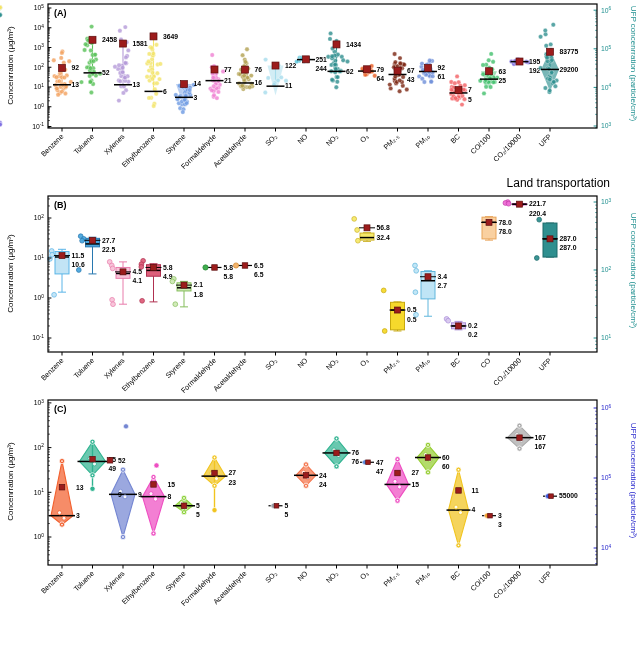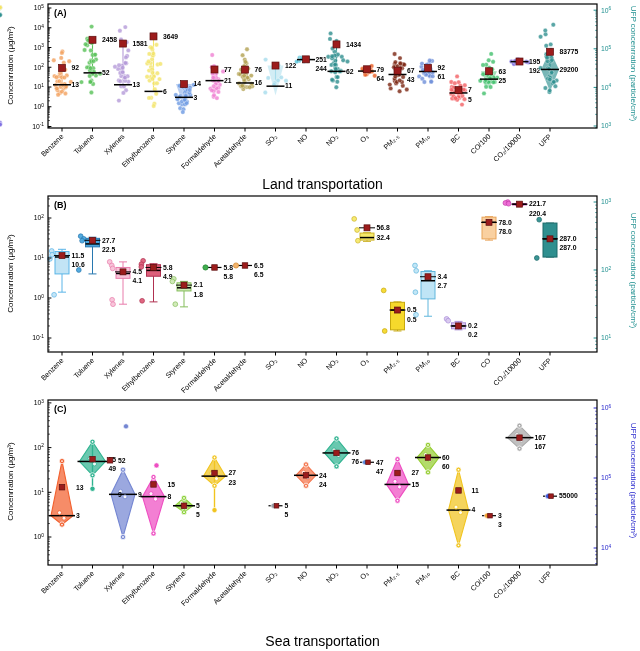--- a/index.html
+++ b/index.html
@@ -1,20 +1,20 @@
 <!DOCTYPE html>
 <html><head>
 <meta charset="utf-8">
 <style>
   html,body{margin:0;padding:0;background:#fff;}
   .fig{position:relative;width:640px;height:651px;background:#fff;
        font-family:"Liberation Sans",sans-serif;overflow:hidden;}
   .fig svg{position:absolute;left:0;top:0;}
   .ovl{position:absolute;white-space:nowrap;color:#000;}
-  .ttl{font-size:14px;text-align:center;width:549px;left:48px;}
+  .ttl{font-size:12px;text-align:right;width:549px;left:61px;}
   .vlab{font-size:8px;width:140px;text-align:center;transform:rotate(-90deg);}
   .vlabR{font-size:8px;width:150px;text-align:center;transform:rotate(90deg);}
   .plab{font-size:9px;font-weight:bold;}
 </style>
 </head>
 <body>
 
 <div class="fig">
   <svg id="plot" width="640" height="651" viewBox="0 0 640 651">
       <g>
@@ -1336,21 +1336,20 @@
       <line x1="550" y1="565" x2="550" y2="568.5" stroke="#000" stroke-width="1"></line>
       <text transform="translate(552,574) rotate(-45)" text-anchor="end" font-size="7.2" fill="#000">UFP</text>
       <rect x="48" y="400" width="549" height="165" fill="none" stroke="#000" stroke-width="1.2"></rect>
     </svg>
 
   <div class="ovl plab" style="left:54px;top:8px;">(A)</div>
   <div class="ovl plab" style="left:54px;top:200px;">(B)</div>
   <div class="ovl plab" style="left:54px;top:404px;">(C)</div>
 
   <div class="ovl ttl" style="top:176px;">Land transportation</div>
-  <div class="ovl ttl" style="top:633px;">Sea transportation</div>
 
   <div class="ovl vlab" style="left:-60px;top:61px;">Concenrration (μg/m³)</div>
   <div class="ovl vlab" style="left:-60px;top:269px;">Concenrration (μg/m³)</div>
   <div class="ovl vlab" style="left:-60px;top:477px;">Concenrration (μg/m³)</div>
 
   <div class="ovl vlabR" style="left:558px;top:59px;color:#1e8f8f;">UFP concenrration (particle/cm³)</div>
   <div class="ovl vlabR" style="left:558px;top:266px;color:#1e8f8f;">UFP concenrration (particle/cm³)</div>
   <div class="ovl vlabR" style="left:558px;top:476px;color:#2626cc;">UFP concenrration (particle/cm³)</div>
 </div>
 

